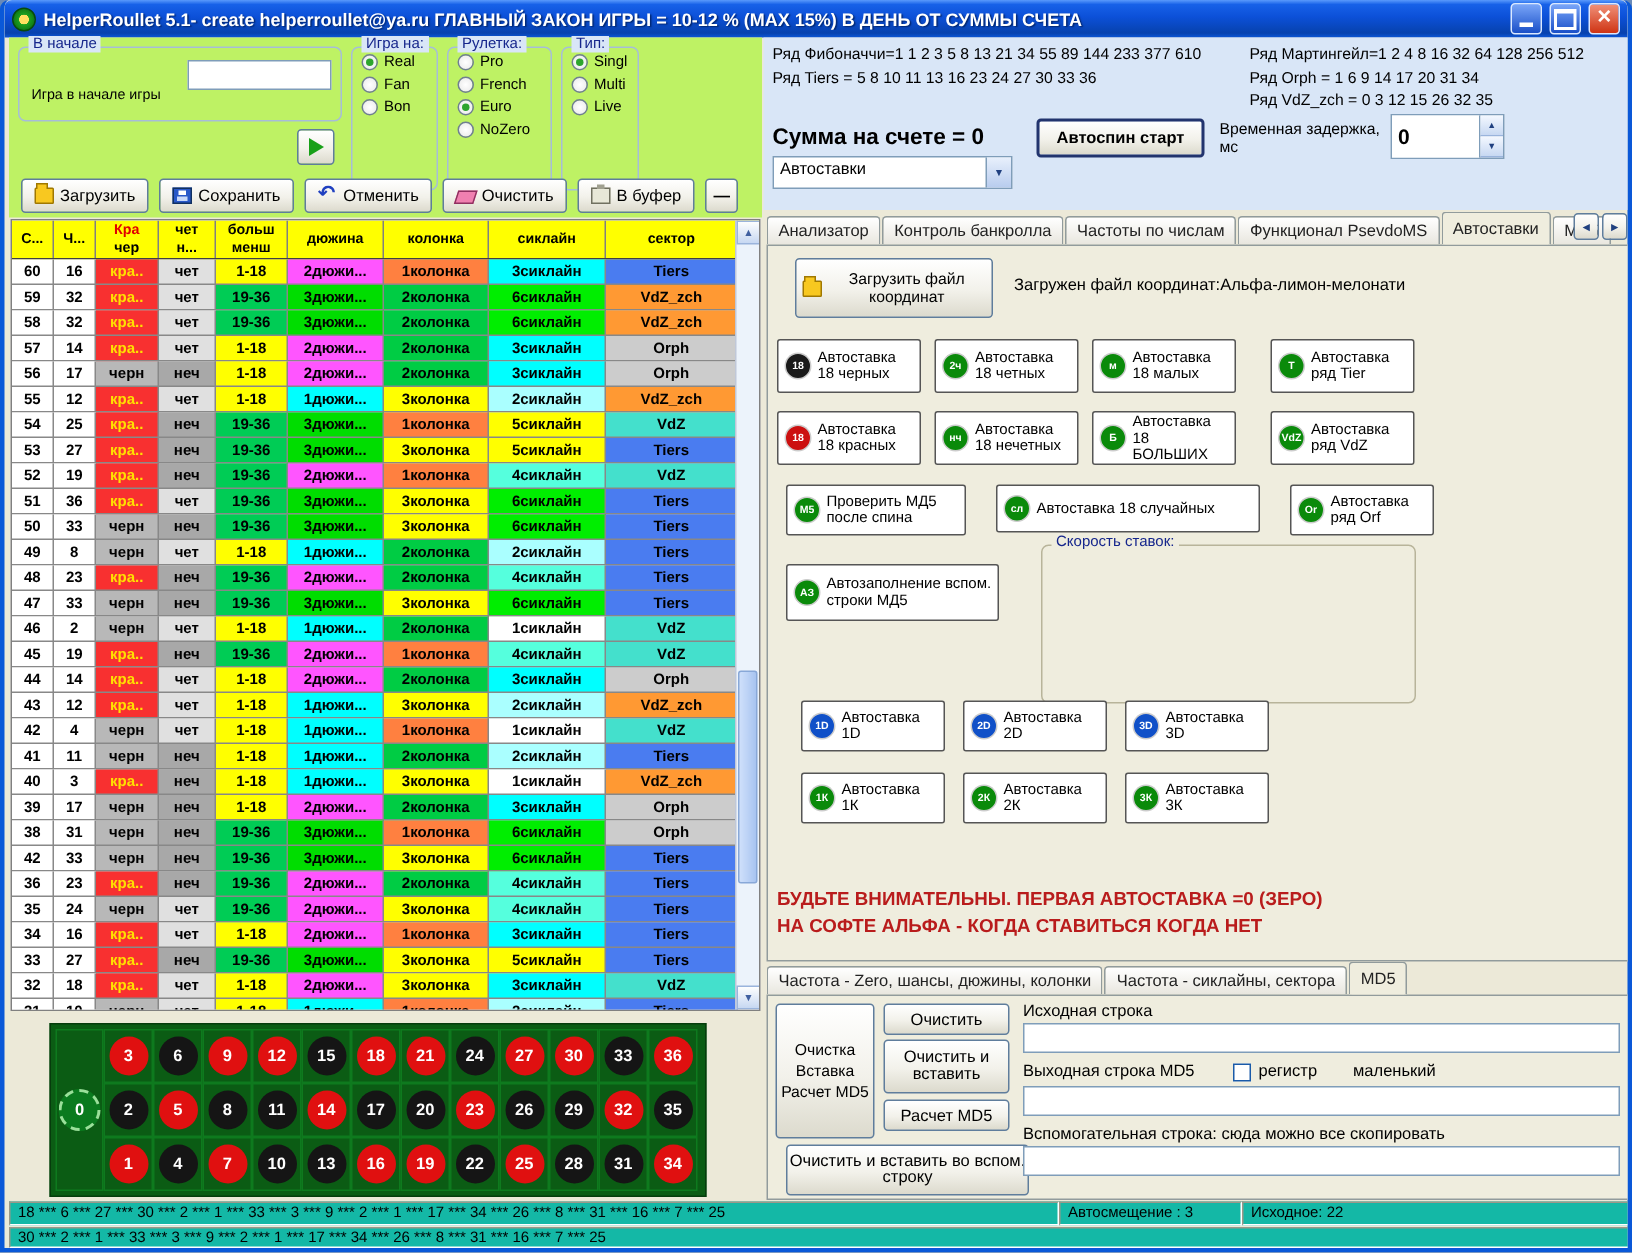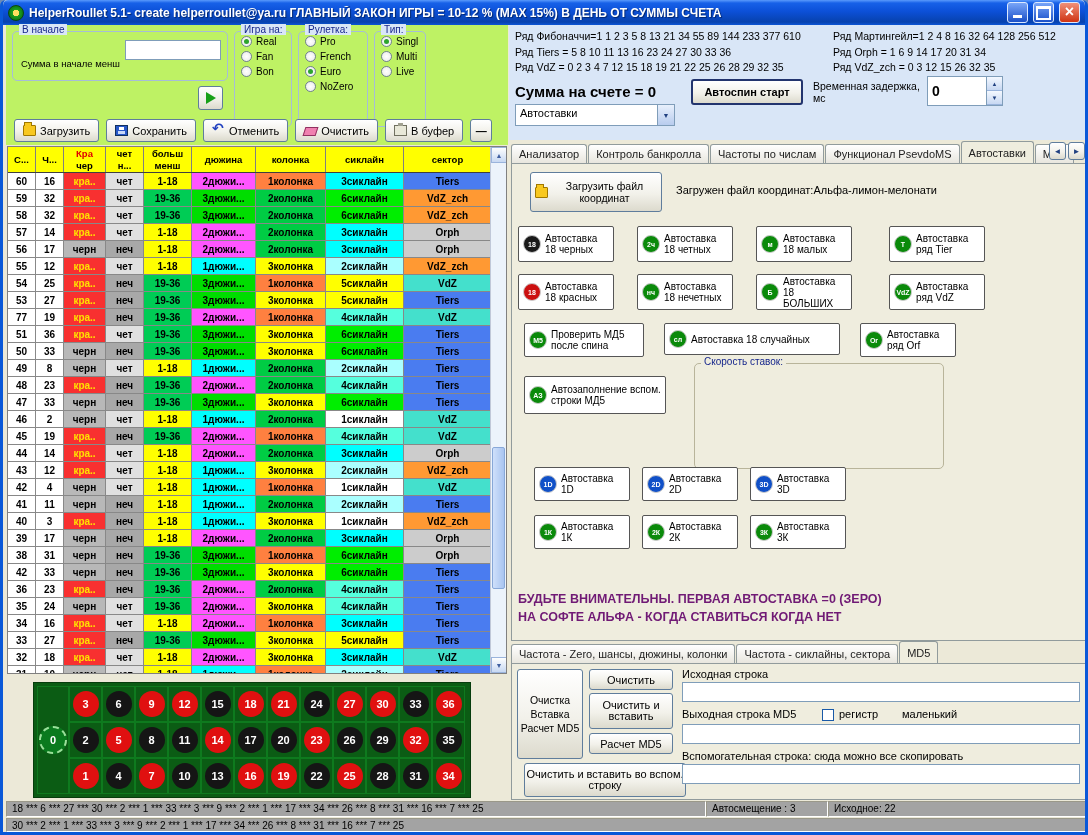--- a/index.html
+++ b/index.html
@@ -101,40 +101,40 @@
 .tab{height:19px;background:linear-gradient(#ffffff,#e8e6de);border:1px solid #919B9C;border-bottom:none;border-radius:3px 3px 0 0;
  padding:0 7px;font-size:11px;display:flex;align-items:center;margin-right:1px;white-space:nowrap;color:#222}
 .tab.active{height:22px;background:#EFEDDE;font-weight:normal;position:relative;z-index:2}
 #tab-arrows{position:absolute;left:1046px;top:142px;display:flex;gap:2px}
 .arrow-btn{width:17px;height:18px;font-size:8px;color:#204080;padding:0}
 .ar-l::after{content:"◄"}.ar-r::after{content:"►"}
 
 #stakes-panel{position:absolute;left:508px;top:163px;width:576px;height:478px;background:#EFEDDE;border:1px solid #919B9C}
 #load-btn{position:absolute;left:18px;top:8px;width:132px;height:40px;font-size:10.5px;line-height:12px;text-align:center;padding:6px 4px}
 #loaded-label{position:absolute;left:164px;top:20px;font-size:11px;white-space:nowrap}
-.stake-row{position:absolute;display:flex;gap:23px}
+.stake-row{position:absolute;display:flex;gap:9px}
 #stake-row1{left:6px;top:62px}
 #stake-row2{left:6px;top:110px}
 #stake-row3{left:12px;top:159px;gap:20px}
 #stake-rowD{left:22px;top:303px;gap:12px}
 #stake-rowK{left:22px;top:351px;gap:12px}
 #fill-wrap{position:absolute;left:12px;top:212px;display:flex}
 #stake-row1 .stake:nth-child(4),#stake-row2 .stake:nth-child(4){margin-left:14px}
 .stake{background:#fff;border:1px solid #555;border-radius:2px;display:flex;align-items:center;gap:4px;
  padding:2px 4px;font-size:10px;text-align:left;width:96px;height:36px;line-height:11px}
 #stake-row3 .stake:nth-child(1){width:120px;height:34px}
 #stake-row3 .stake:nth-child(2){width:176px;height:32px}
 #stake-row3 .stake:nth-child(3){width:96px;height:34px}
 #stake-rowD .stake,#stake-rowK .stake{height:34px}
 #fill-wrap .stake{width:142px;height:38px}
 .stake-ic{flex:0 0 18px;height:18px;border-radius:50%;color:#fff;font-size:7px;font-weight:bold;display:flex;align-items:center;justify-content:center;border:1px solid #ccc}
 .stake-lb{flex:1}
 #speed-group{left:182px;top:199px;width:250px;height:106px;border-color:#b8b49a}
 #speed-group .radio-item{font-size:10.5px}
-.warning{position:absolute;font-size:12.5px;font-weight:bold;color:#701a75;white-space:nowrap}
+.warning{position:absolute;font-size:12.5px;font-weight:bold;color:#b91c1c;white-space:nowrap}
 #warning1{left:6px;top:428px}
 #warning2{left:6px;top:446px}
 
 #md5-panel{position:absolute;left:508px;top:663px;width:576px;height:137px;background:#EFEDDE;border:1px solid #919B9C}
 #md5-left-btn{position:absolute;left:5px;top:5px;width:66px;height:90px;font-size:10.5px;line-height:14px;text-align:center;padding:2px}
 #md5-clear{position:absolute;left:77px;top:5px;width:84px;height:21px}
 #md5-clearpaste{position:absolute;left:77px;top:29px;width:84px;height:36px;line-height:11px;text-align:center}
 #md5-calc{position:absolute;left:77px;top:69px;width:84px;height:21px}
 #md5-clearaux{position:absolute;left:12px;top:99px;width:162px;height:34px;line-height:11px;text-align:center}
 .md5-label{position:absolute;font-size:11px;white-space:nowrap}
@@ -144,21 +144,21 @@
 #md5-reg-cb{position:absolute;left:310px;top:45px}
 #md5-reg-label{left:327px;top:44px}
 #md5-small-label{left:390px;top:44px}
 #md5-out-input{position:absolute;left:170px;top:60px;width:398px;height:20px}
 #md5-aux-label{left:170px;top:86px}
 #md5-aux-input{position:absolute;left:170px;top:100px;width:398px;height:20px}
 
 .statusbar{position:absolute;left:3px;width:1082px;display:flex;font-size:10px}
 #status1{top:801px;height:16px}
 #status2{top:818px;height:14px}
-.seg{border:1px solid;border-color:#9a9889 #ffffff #ffffff #9a9889;padding:1px 5px;white-space:nowrap;overflow:hidden;background:#a3a3a3}
+.seg{border:1px solid;border-color:#9a9889 #ffffff #ffffff #9a9889;padding:1px 5px;white-space:nowrap;overflow:hidden;background:#14b8a6}
 #seg-hist{width:700px}
 #seg-off{width:122px}
 #seg-src{flex:1}
 #seg-hist2{flex:1}
 </style>
 </head>
 <body>
 
 <div class="window">
 
@@ -166,21 +166,21 @@
     <span class="app-icon"></span>
     <span class="title-text">HelperRoullet 5.1- create helperroullet@ya.ru ГЛАВНЫЙ ЗАКОН ИГРЫ = 10-12 % (MAX 15%) В ДЕНЬ ОТ СУММЫ СЧЕТА</span>
     <span class="win-btn btn-min"></span>
     <span class="win-btn btn-max"></span>
     <span class="win-btn btn-close"></span>
   </div>
 
   <div id="left-top">
     <div class="grp" id="grp-begin">
       <span class="gtitle">В начале</span>
-      <span id="begin-label">Сумма в начале менш</span>
+      <span id="begin-label">Игра в начале игры</span>
       <input class="tin" id="begin-input" value="" style="">
     </div>
     <div class="grp" id="grp-game">
       <span class="gtitle">Игра на:</span>
       <div>
           <div class="radio-item">
             <span class="radio sel"></span>
             <span class="rlabel">Real</span>
           </div>
           <div class="radio-item">
@@ -383,21 +383,21 @@
           <div class="tcell" style="width: 28px; background: rgb(255, 255, 255);">27</div>
           <div class="tcell" style="width: 42px; background: rgb(248, 48, 48); color: rgb(255, 224, 0);">кра..</div>
           <div class="tcell" style="width: 38px; background: rgb(168, 168, 168);">неч</div>
           <div class="tcell" style="width: 48px; background: rgb(0, 204, 85);">19-36</div>
           <div class="tcell" style="width: 64px; background: rgb(0, 221, 0);">3дюжи...</div>
           <div class="tcell" style="width: 70px; background: rgb(255, 255, 0);">3колонка</div>
           <div class="tcell" style="width: 78px; background: rgb(255, 255, 0);">5сиклайн</div>
           <div class="tcell" style="width: 88px; background: rgb(74, 124, 240);">Tiers</div>
         </div>
         <div class="trow">
-          <div class="tcell" style="width: 28px; background: rgb(255, 255, 255);">77</div>
+          <div class="tcell" style="width: 28px; background: rgb(255, 255, 255);">52</div>
           <div class="tcell" style="width: 28px; background: rgb(255, 255, 255);">19</div>
           <div class="tcell" style="width: 42px; background: rgb(248, 48, 48); color: rgb(255, 224, 0);">кра..</div>
           <div class="tcell" style="width: 38px; background: rgb(168, 168, 168);">неч</div>
           <div class="tcell" style="width: 48px; background: rgb(0, 204, 85);">19-36</div>
           <div class="tcell" style="width: 64px; background: rgb(255, 85, 255);">2дюжи...</div>
           <div class="tcell" style="width: 70px; background: rgb(255, 128, 64);">1колонка</div>
           <div class="tcell" style="width: 78px; background: rgb(85, 255, 221);">4сиклайн</div>
           <div class="tcell" style="width: 88px; background: rgb(68, 224, 204);">VdZ</div>
         </div>
         <div class="trow">
@@ -752,21 +752,20 @@
         <div class="bcell">
           <span class="bnum" style="background: rgb(224, 16, 16);">34</span>
         </div>
       </div>
   </div>
 
   <div id="right-top">
     <div class="series" id="series-left">
         <div>Ряд Фибоначчи=1 1 2 3 5 8 13 21 34 55 89 144 233 377 610</div>
         <div>Ряд Tiers = 5 8 10 11 13 16 23 24 27 30 33 36</div>
-        <div>Ряд VdZ = 0 2 3 4 7 12 15 18 19 21 22 25 26 28 29 32 35</div>
       </div>
     <div class="series" id="series-right">
         <div>Ряд Мартингейл=1 2 4 8 16 32 64 128 256 512</div>
         <div>Ряд Orph = 1 6 9 14 17 20 31 34</div>
         <div>Ряд VdZ_zch = 0 3 12 15 26 32 35</div>
       </div>
     <div id="balance">Сумма на счете = 0</div>
     <button class="xpbtn" id="autospin">Автоспин старт</button>
     <div id="delay-label">Временная задержка, мс</div>
     <div id="spinbox">

